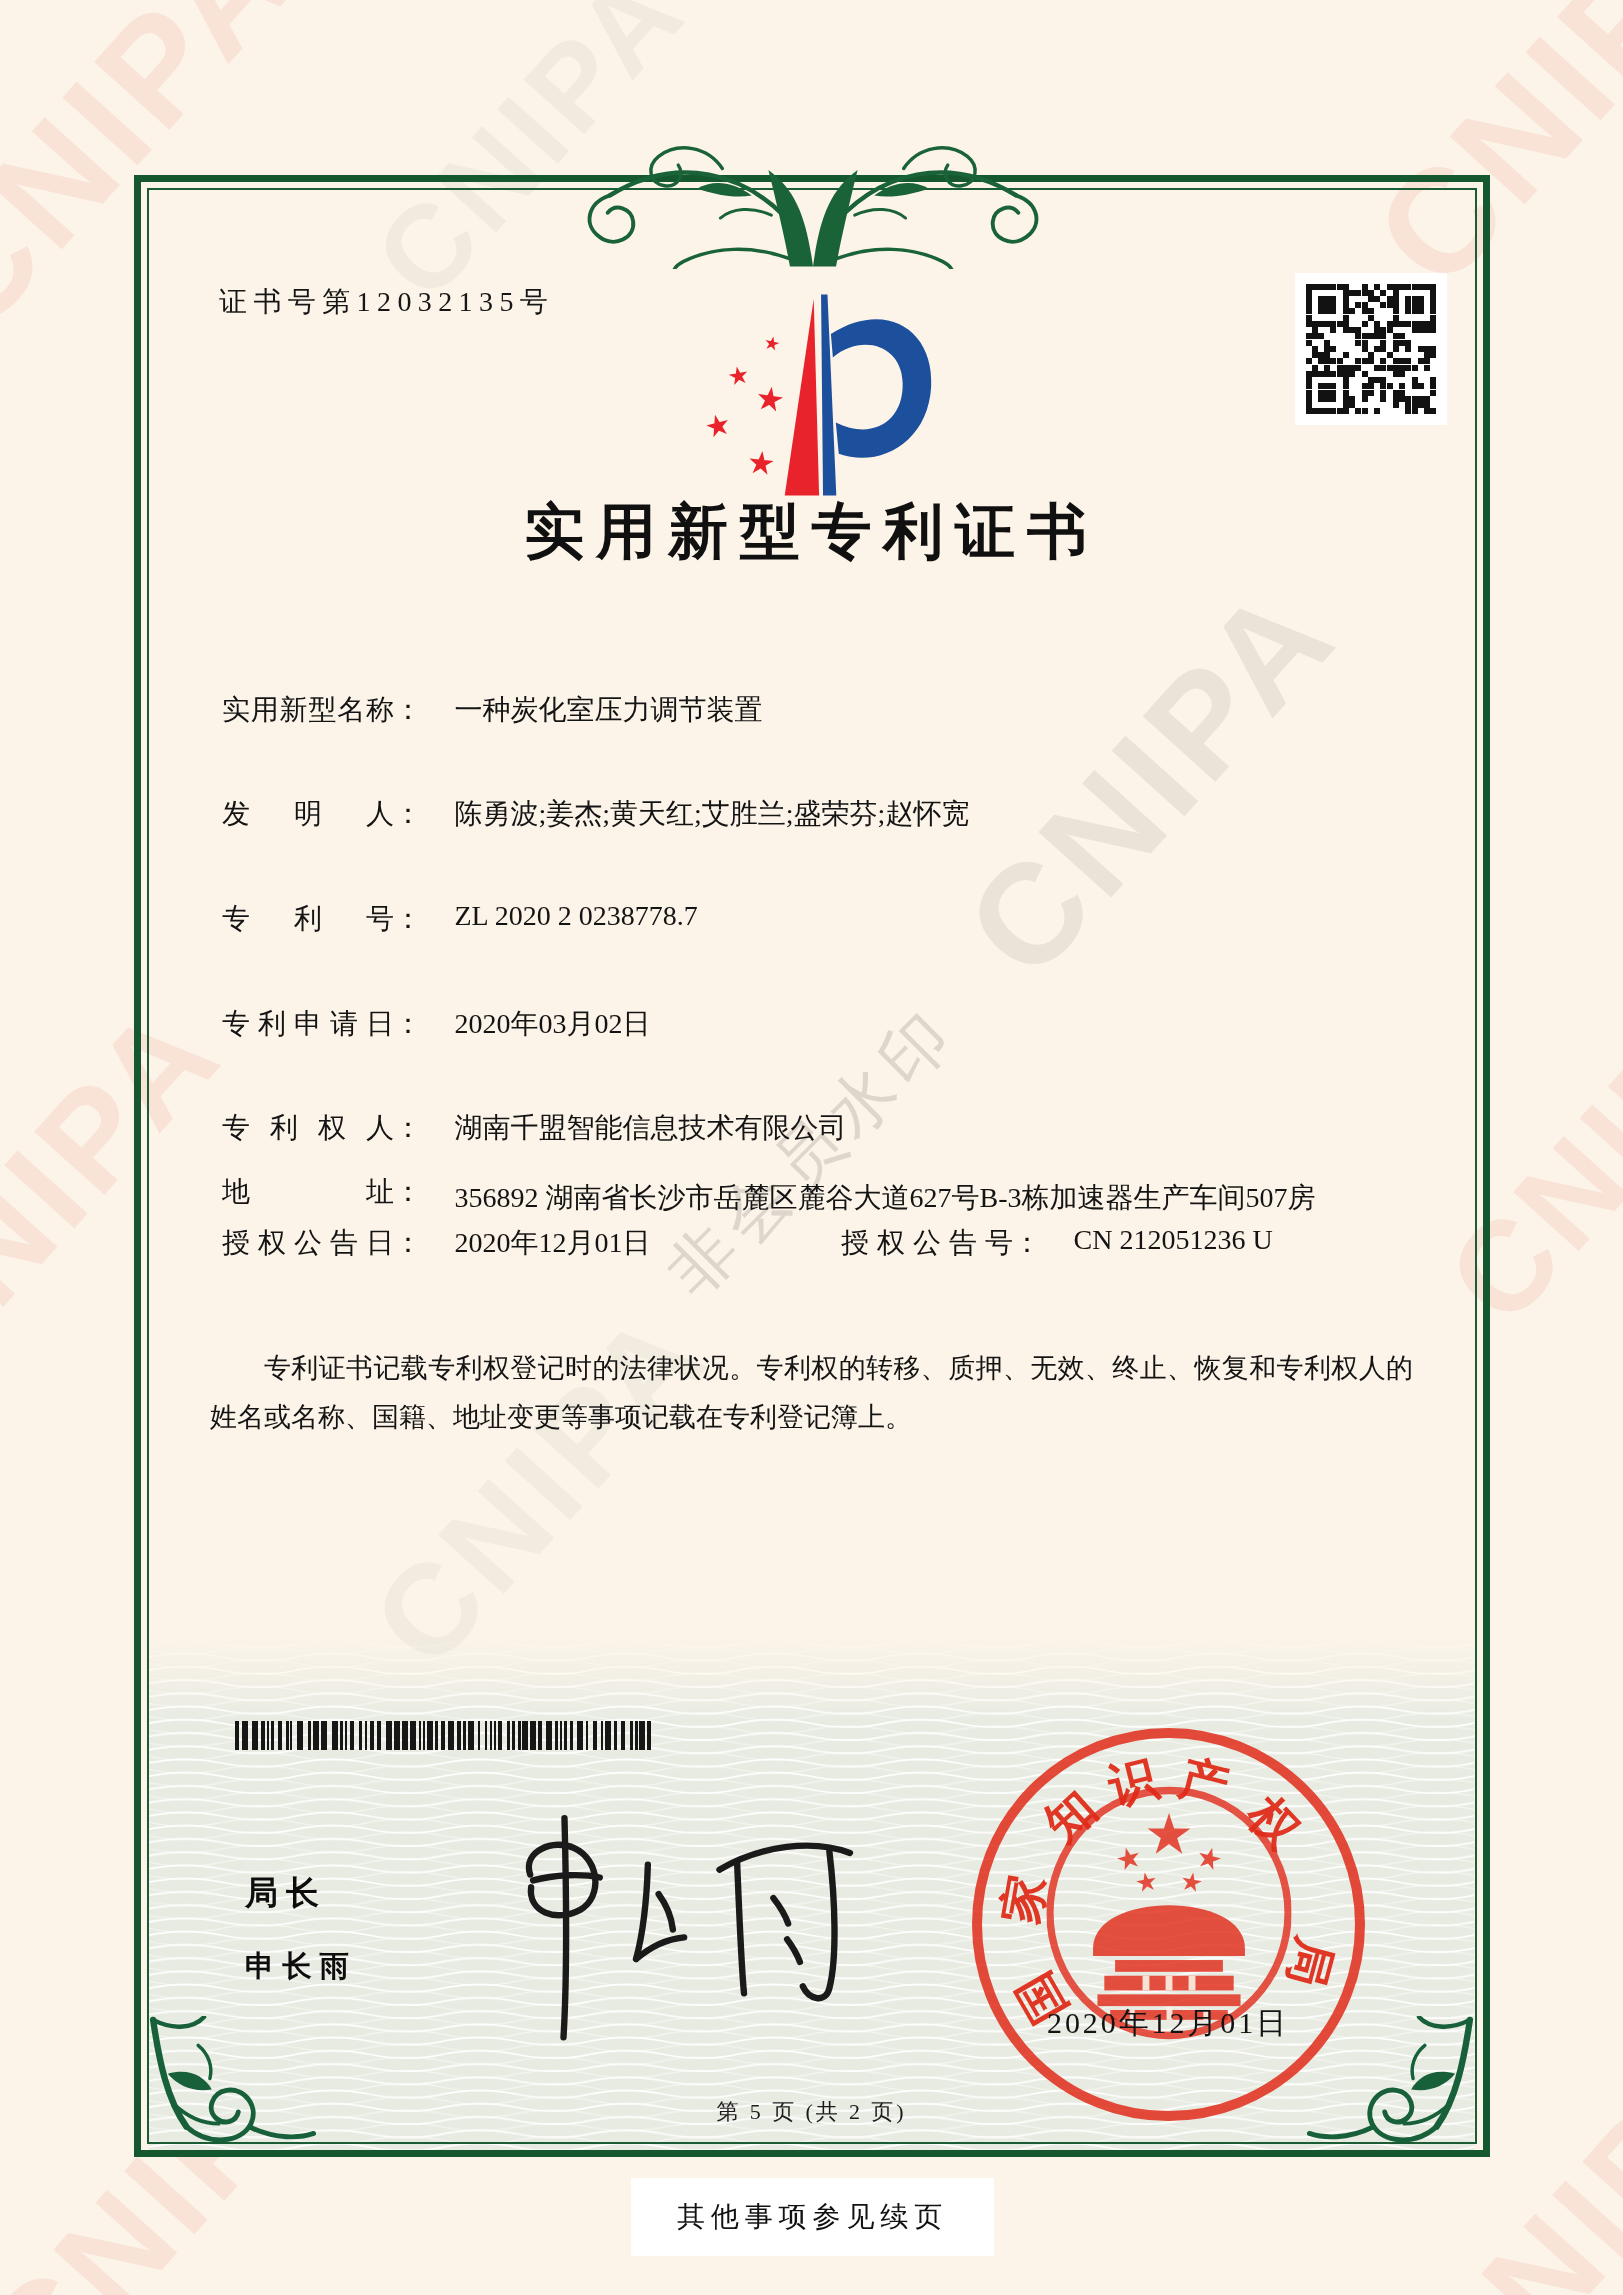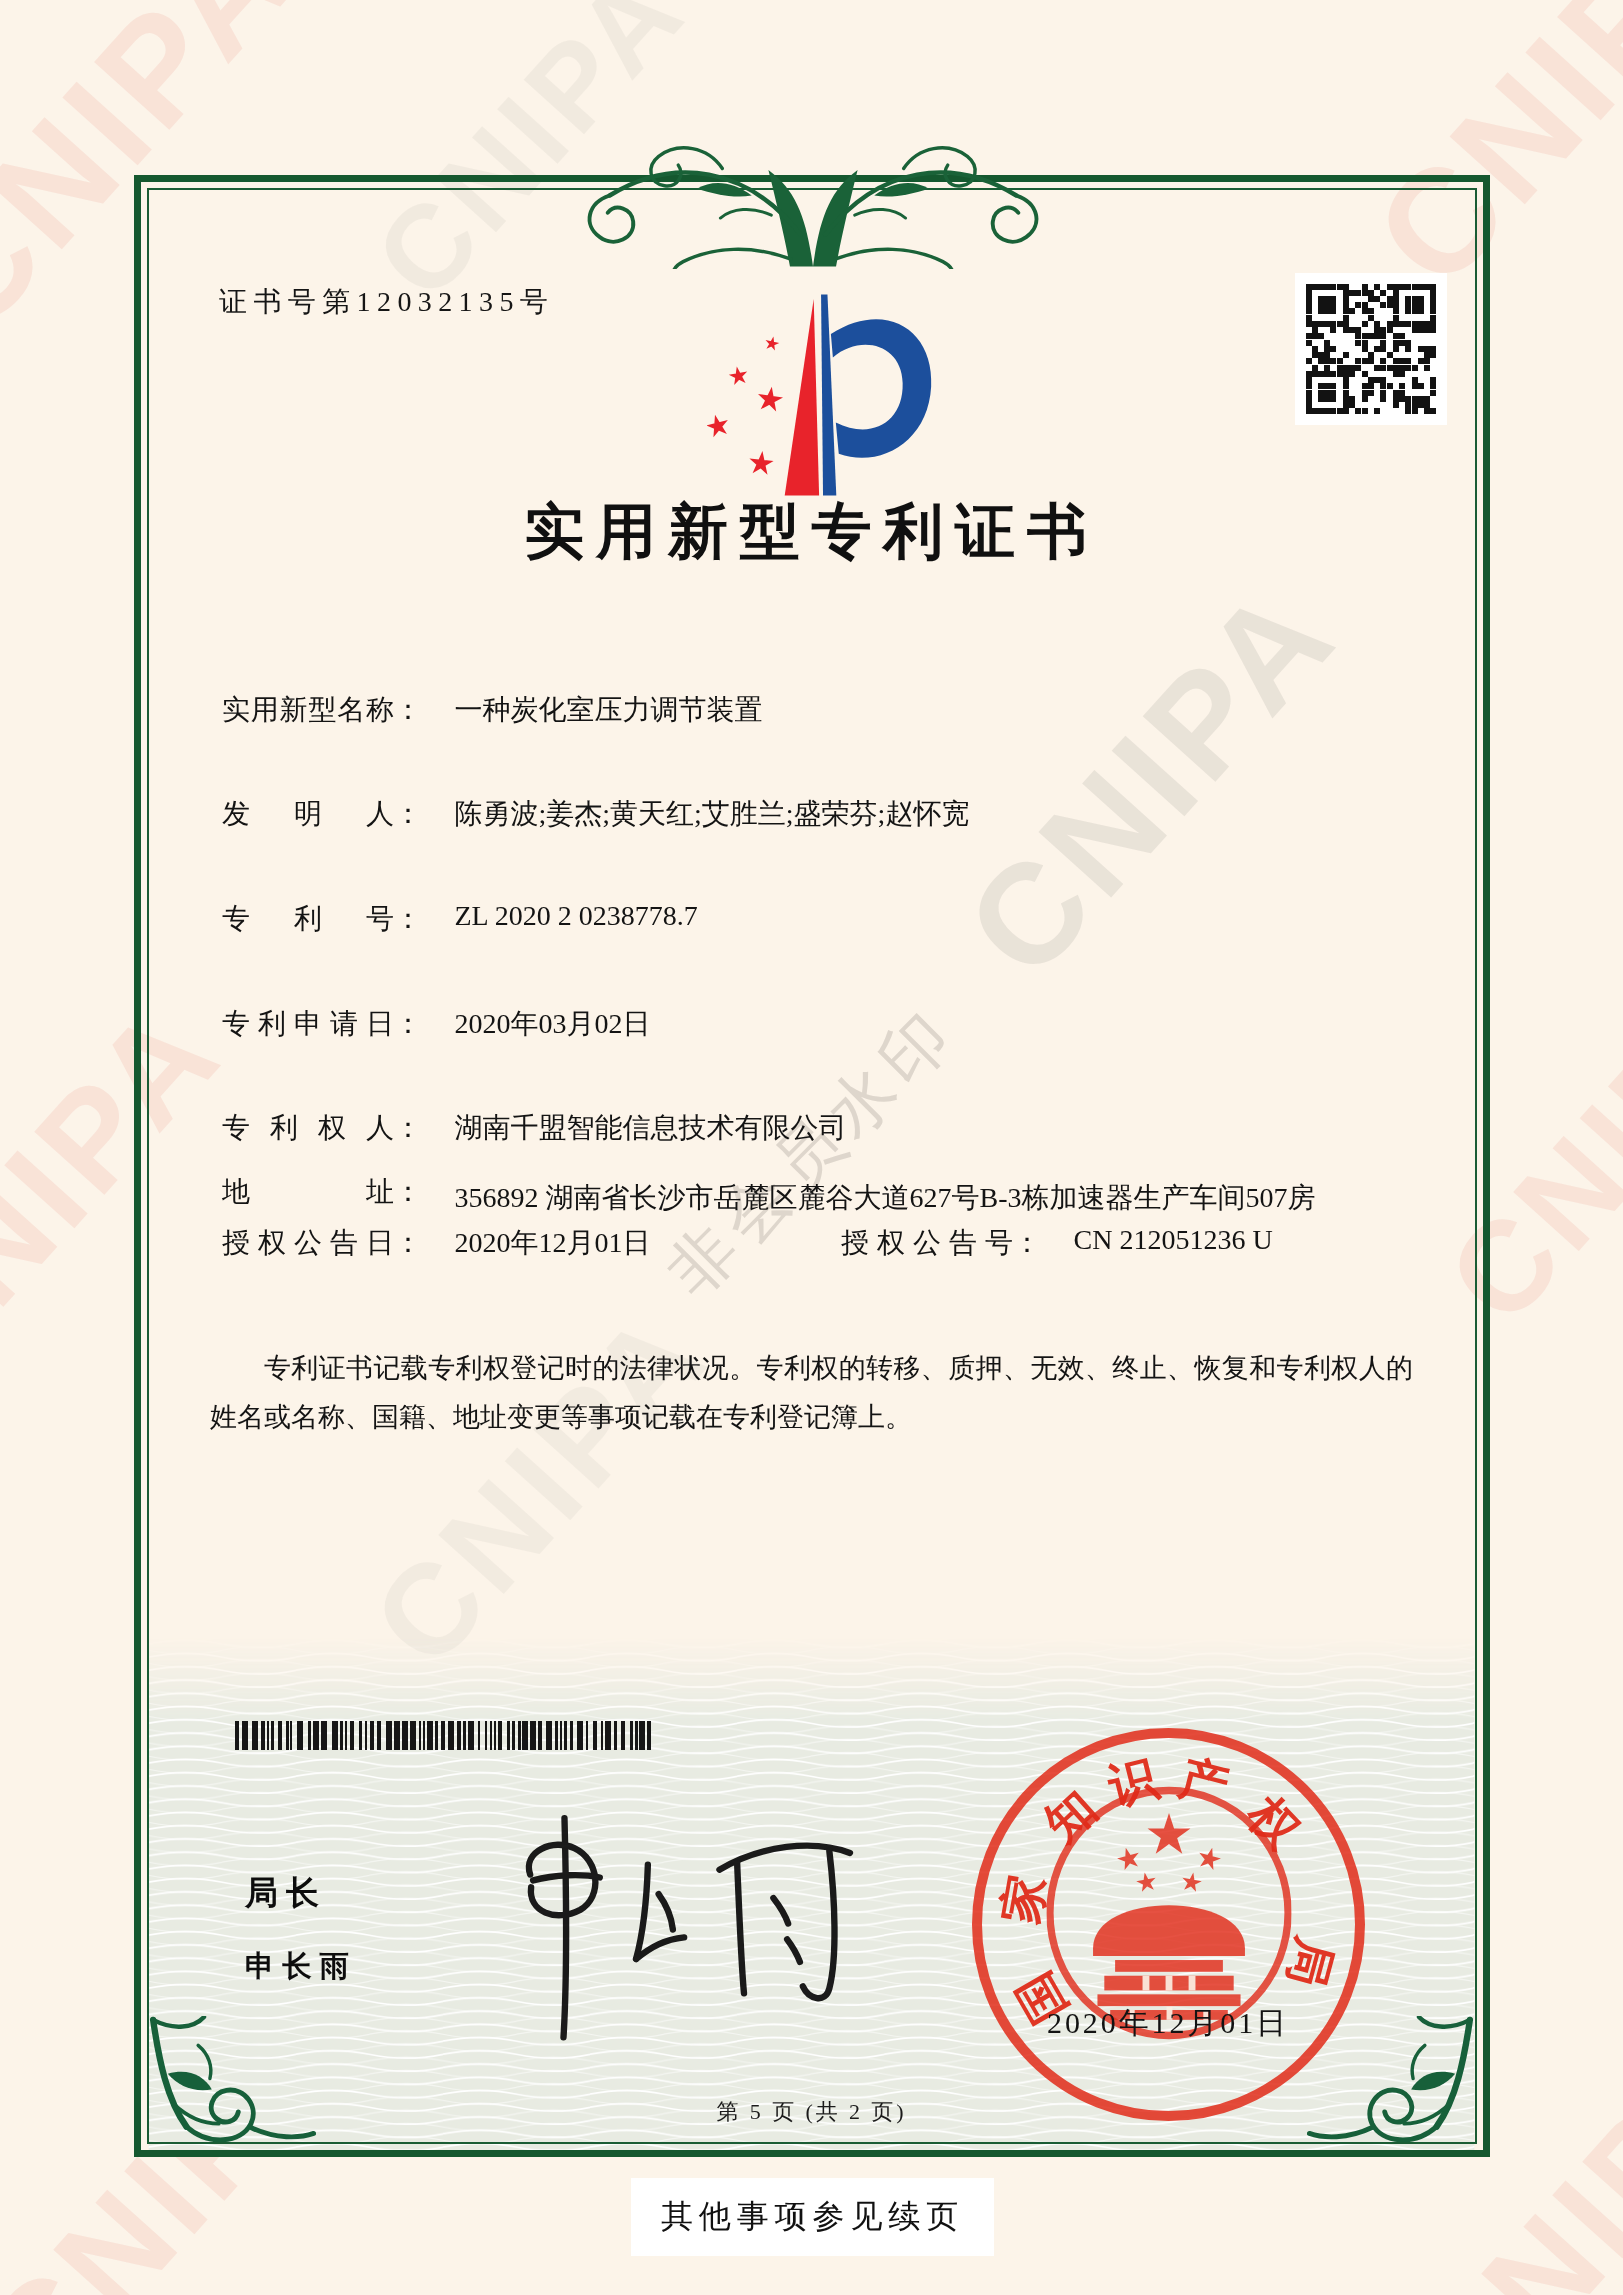--- a/index.html
+++ b/index.html
@@ -66,21 +66,21 @@
   .sc5{transform:rotate(46deg)   translateY(-147px);}
   .sc6{transform:rotate(105deg)  translateY(-147px);}
   .emblem{position:absolute;left:50%;top:47%;transform:translate(-50%,-50%);}
   .seal-date{position:absolute;left:969px;top:2003px;width:398px;text-align:center;
              font-size:30px;letter-spacing:2.9px;color:#131313;}
 
   .pageinfo{position:absolute;left:0;top:2097px;width:1623px;text-align:center;font-size:22px;
             letter-spacing:2.9px;color:#1b1b1b;}
   .footnote-box{position:absolute;left:631px;top:2178px;width:363px;height:78px;background:#ffffff;
                 display:flex;align-items:center;justify-content:center;}
-  .footnote{font-size:32px;letter-spacing:5.9px;color:#111;}
+  .footnote{font-size:28px;letter-spacing:5.9px;color:#111;}
 
   .orn-top{position:absolute;left:560px;top:122px;}
   .orn-corner{position:absolute;}
   .oc-left{left:139px;top:2016px;}
   .oc-right{left:1307px;top:2016px;transform:scaleX(-1);}
 </style>
 </head>
 <body>
 
 <div id="page">

